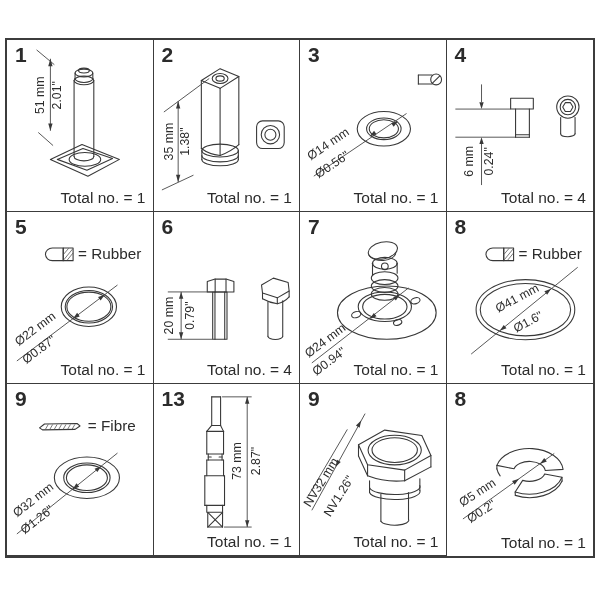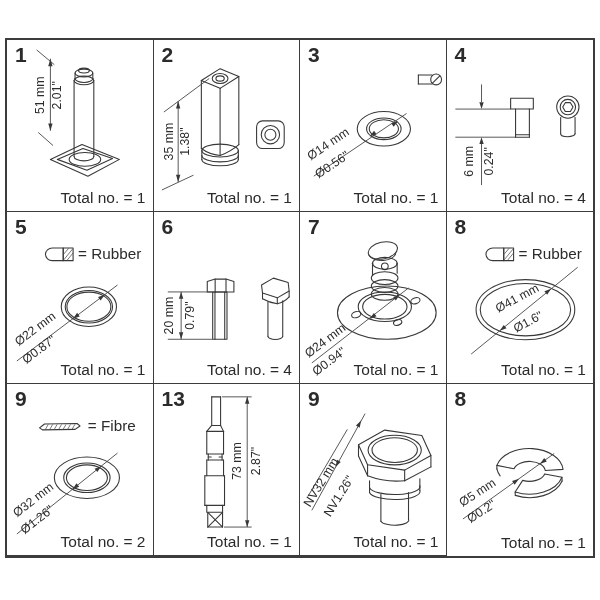--- a/index.html
+++ b/index.html
@@ -286,21 +286,20 @@
         <ellipse class="p" cx="81" cy="95" rx="20.8" ry="13"></ellipse>
       </g>
       <g>
         <line class="d" x1="10" y1="152" x2="112" y2="70"></line>
         <polygon class="ah" points="95.7,83.2 91.6,89.3 88.8,85.9"></polygon>
         <polygon class="ah" points="66.3,106.8 73.2,104.1 70.4,100.7"></polygon>
         <text x="27" y="118" transform="rotate(-38 27 118)">Ø32 mm</text>
         <text x="31" y="138" transform="rotate(-38 31 138)">Ø1.26"</text>
       </g>
     </svg>
-    <div class="total">Total no. = 2</div>
   </div>
 
   <div class="cell">
     <span class="num">13</span>
     <svg class="art" viewBox="0 0 147.5 173.3">
       <g>
         <line class="p" x1="58.5" y1="13" x2="67.5" y2="13"></line>
         <line class="p" x1="58.5" y1="13" x2="58.5" y2="42"></line>
           <line class="p" x1="67.5" y1="13" x2="67.5" y2="42"></line>
         <line class="p" x1="58.5" y1="42" x2="67.5" y2="42"></line>

